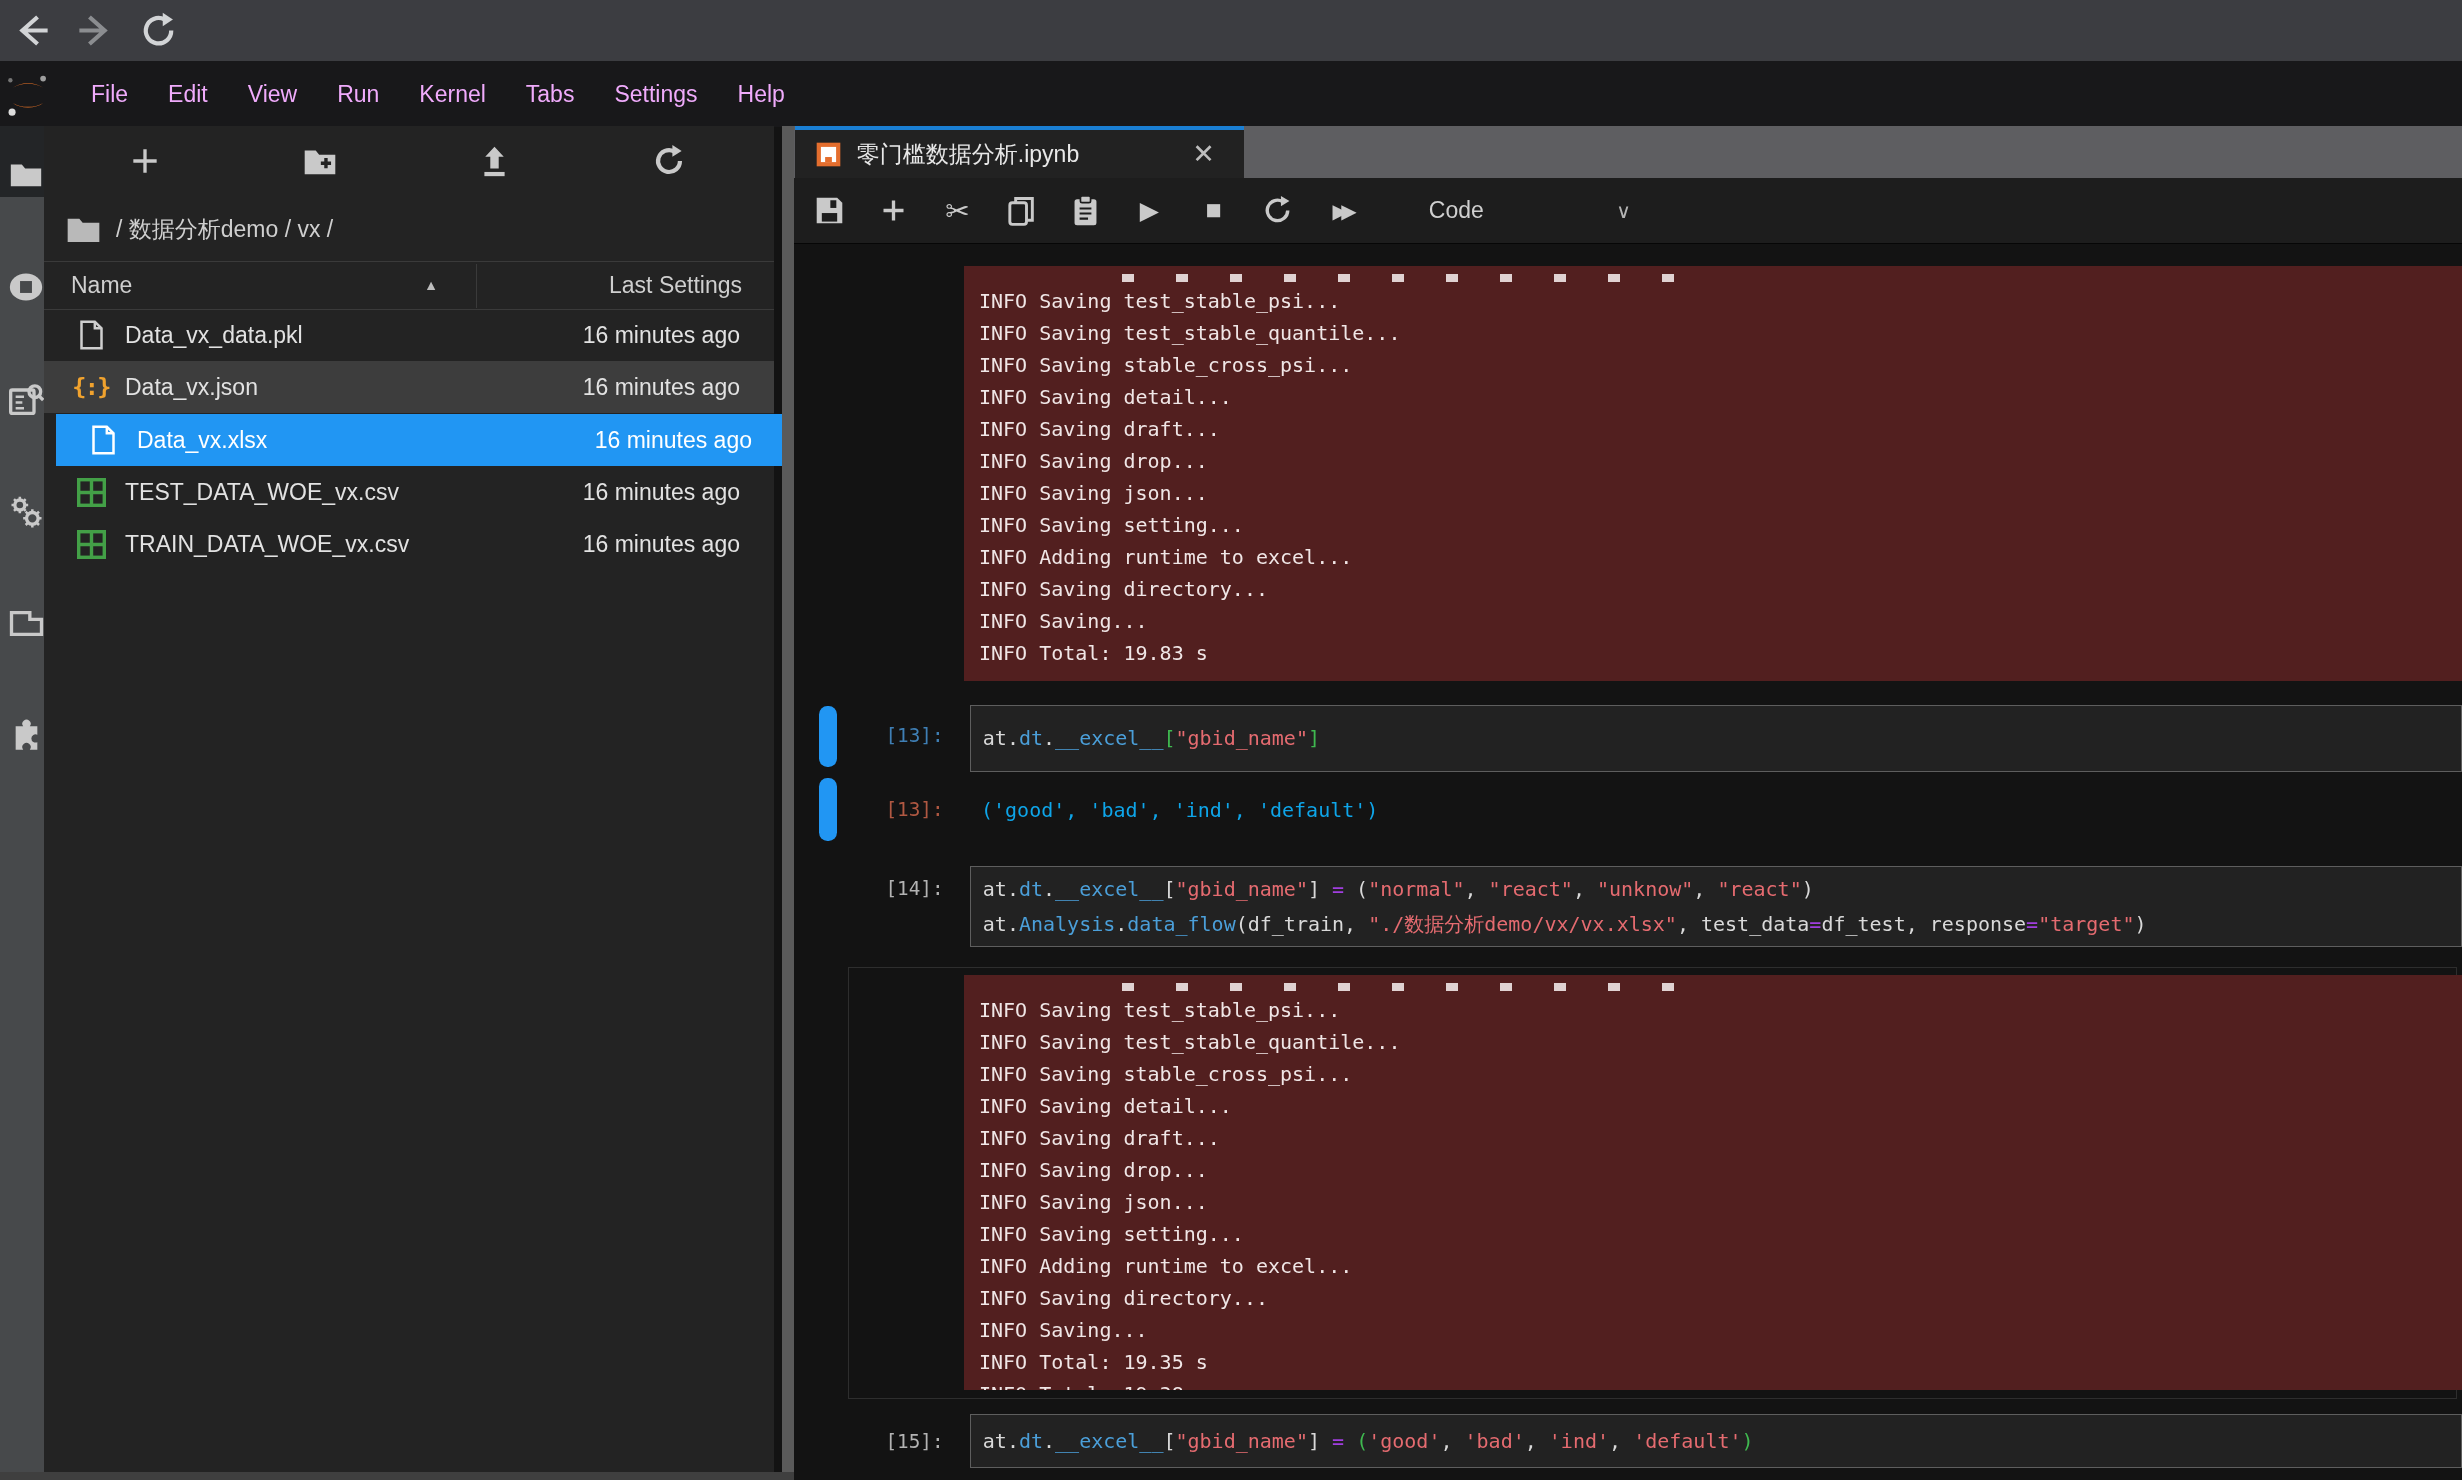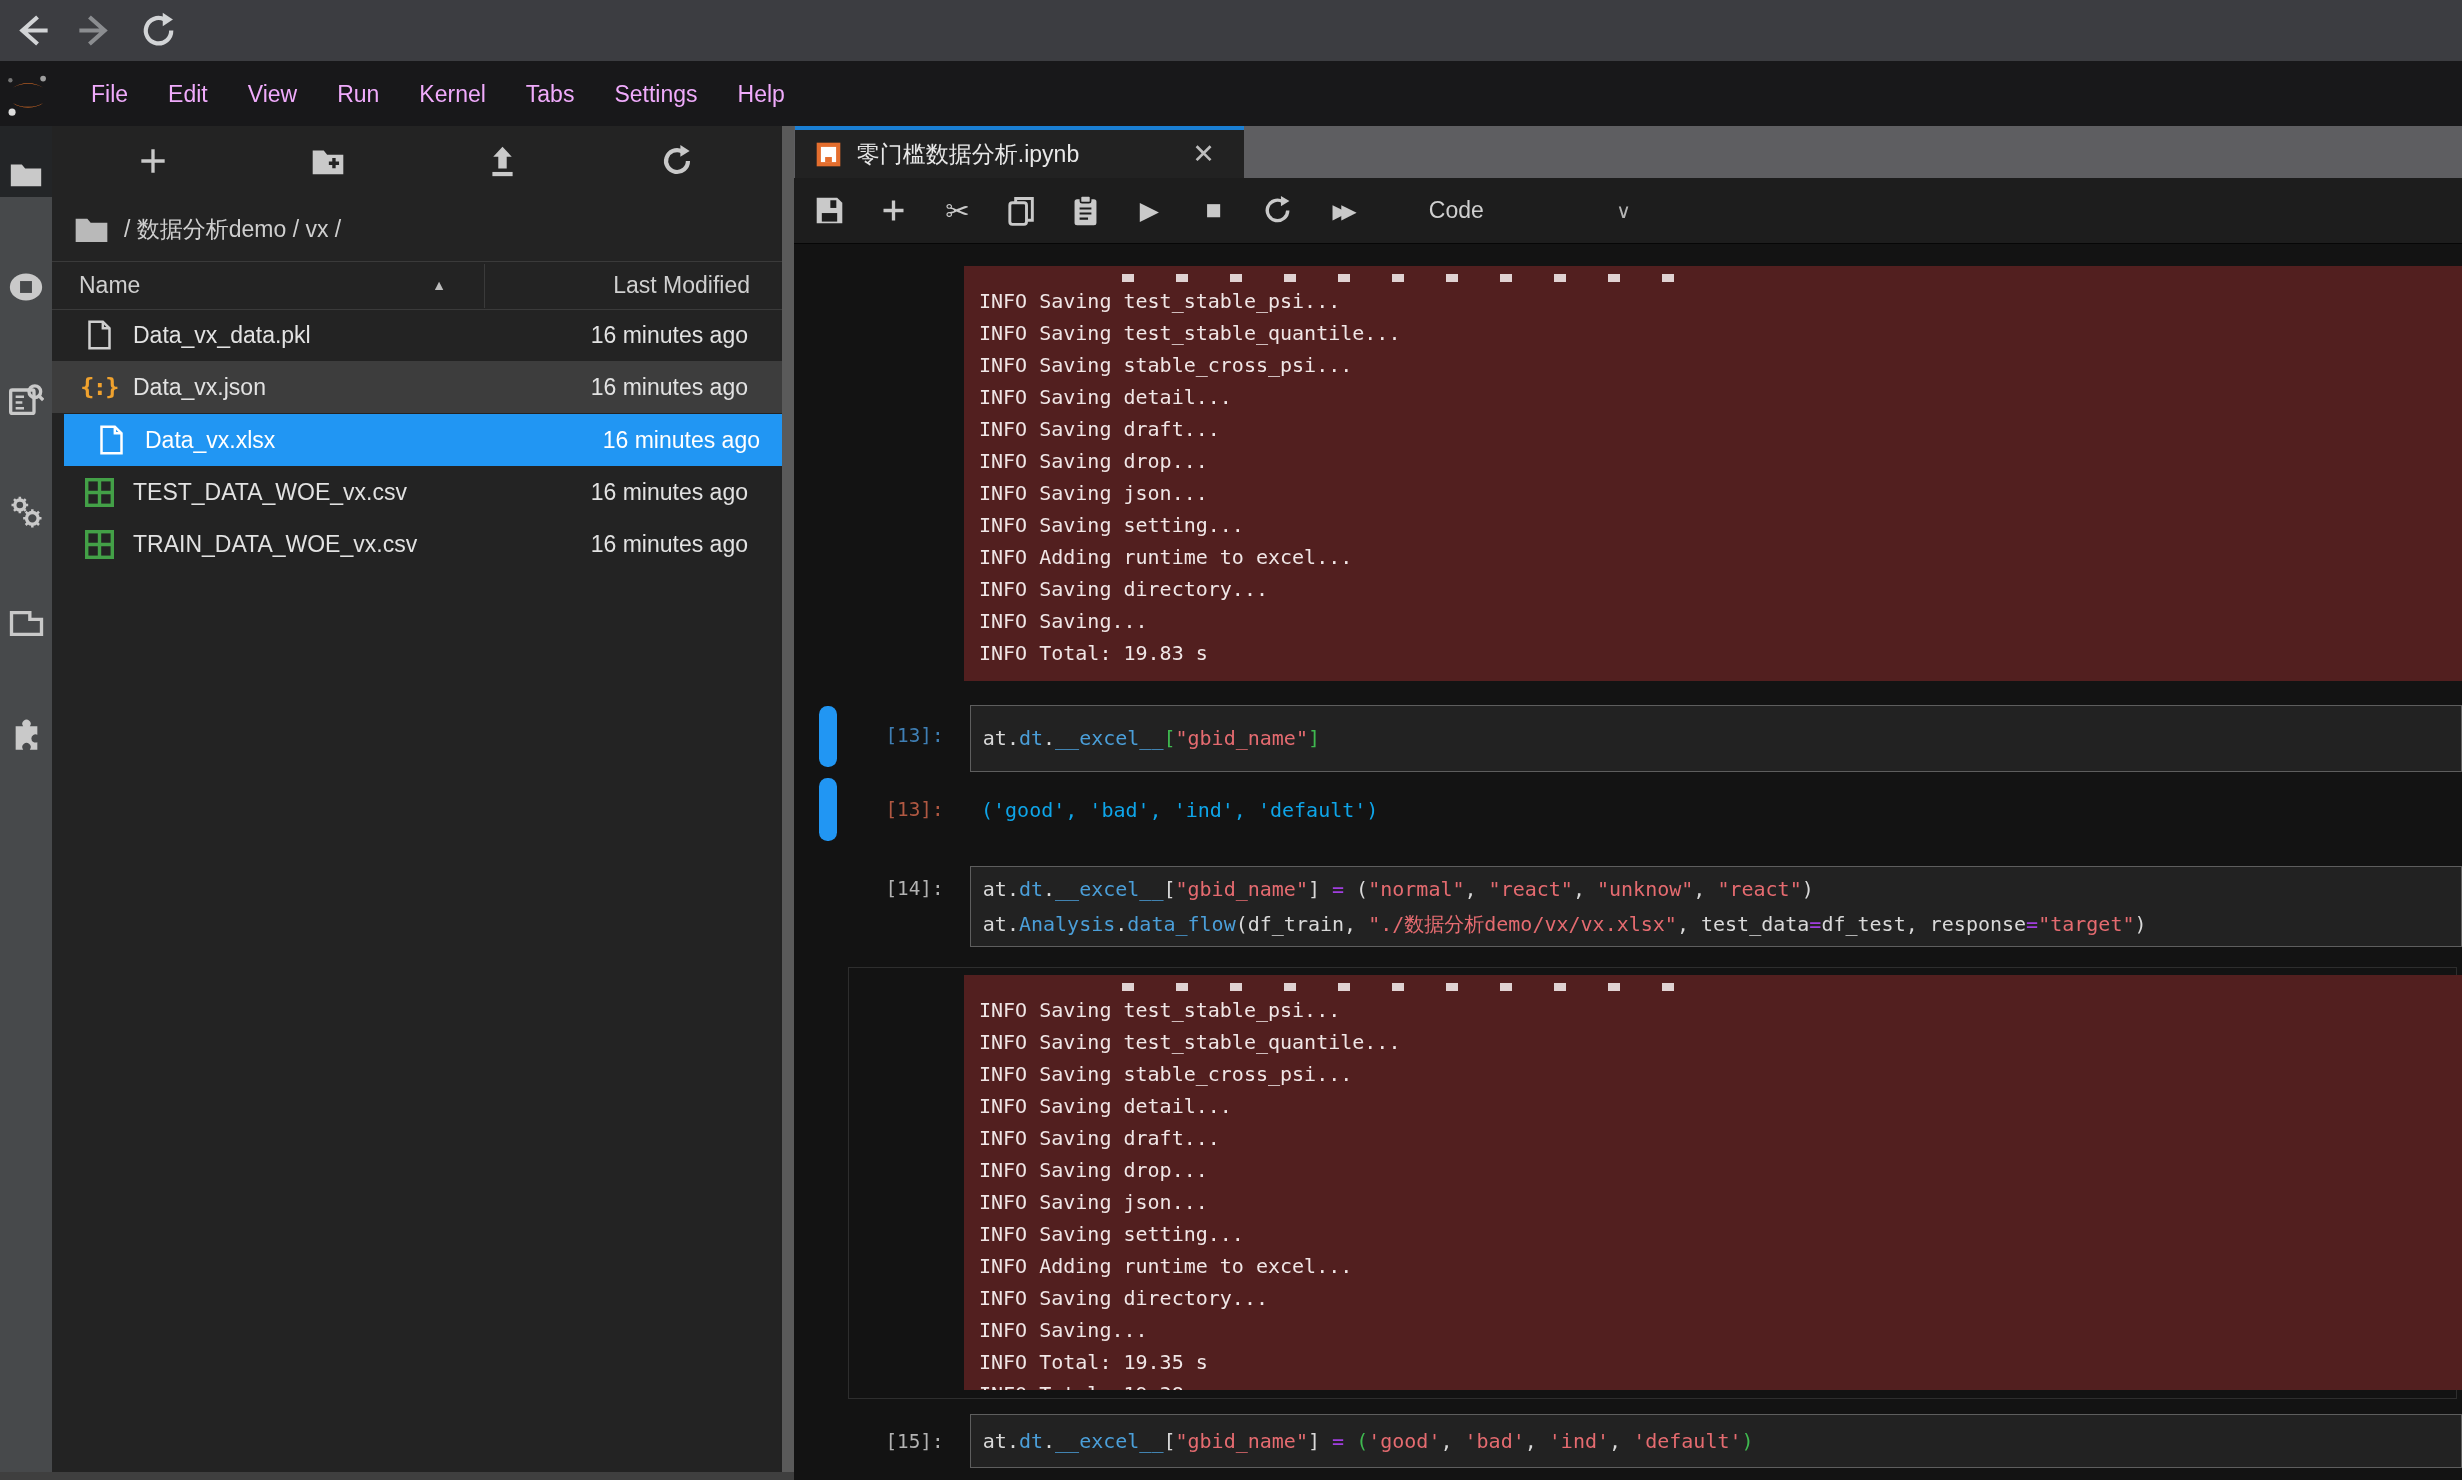--- a/index.html
+++ b/index.html
@@ -20,21 +20,21 @@
   #jlogo { width:56px; height:66px; display:flex; align-items:center; justify-content:center; }
   #menus { display:flex; list-style:none; margin-left:15px; }
   #menus li { color:#f0abfc; font-size:23px; padding:0 20px; line-height:66px; cursor:default; }
 
   
   #activity { left:0; top:126px; width:52px; height:1354px; background:#47494b; }
   #activity .seg-active { position:absolute; left:0; top:0; width:52px; height:71px; background:#232527; }
   .actbtn { position:absolute; left:0; width:52px; height:59px; display:flex; align-items:center; justify-content:center; }
 
   
-  #fb { left:52px; top:126px; width:730px; height:1346px; background:#232323; }
+  #fb { left:44px; top:126px; width:730px; height:1346px; background:#232323; }
   .fbtool { top:8.4px; width:101px; height:54px; display:flex; align-items:center; justify-content:center; }
   #crumb { position:absolute; left:22px; top:81px; height:44px; display:flex; align-items:center; }
   #crumb .ctext { color:#cfcfcf; font-size:23px; margin-left:15px; }
   #fbhead { position:absolute; left:0; top:135px; width:730px; height:49px; border-top:0.8px solid #3a3a3a; border-bottom:0.8px solid #3a3a3a; color:#cfcfcf; font-size:23px; }
   #fbhead .h-name { position:absolute; left:27px; top:0; line-height:47px; }
   #fbhead .h-sort { position:absolute; left:380px; top:0; line-height:47px; font-size:14.3px; color:#bdbdbd; }
   #fbhead .h-div { position:absolute; left:432px; top:1.7px; width:0.8px; height:44px; background:#3a3a3a; }
   #fbhead .h-mod { position:absolute; right:32px; top:0; line-height:47px; }
   .frow { position:absolute; left:0; width:730px; height:52px; }
   .frow .ficon { position:absolute; left:30px; top:11px; width:34px; height:30px; display:flex; align-items:center; justify-content:center; }
@@ -191,21 +191,21 @@
     <svg width="35" height="29" viewBox="0 0 42 34">
         <path d="M2 4 h14 l4 5 h20 v23 h-38 z" fill="#b9b9b9"></path>
       </svg>
     <span class="ctext">/ 数据分析demo / vx /</span>
   </div>
 
   <div id="fbhead">
     <span class="h-name">Name</span>
     <span class="h-sort">▲</span>
     <span class="h-div"></span>
-    <span class="h-mod">Last Modified</span>
+    <span class="h-mod">Last Settings</span>
   </div>
 
   <div class="frow" style="top:183px">
     <span class="ficon">
       <svg width="25" height="30" viewBox="0 0 30 36">
           <path d="M3 2 h16 l8 8 v24 h-24 z" fill="none" stroke="#cfcfcf" stroke-width="3"></path>
           <path d="M19 2 v8 h8" fill="none" stroke="#cfcfcf" stroke-width="3"></path>
         </svg>
     </span>
     <span class="fname">Data_vx_data.pkl</span>

